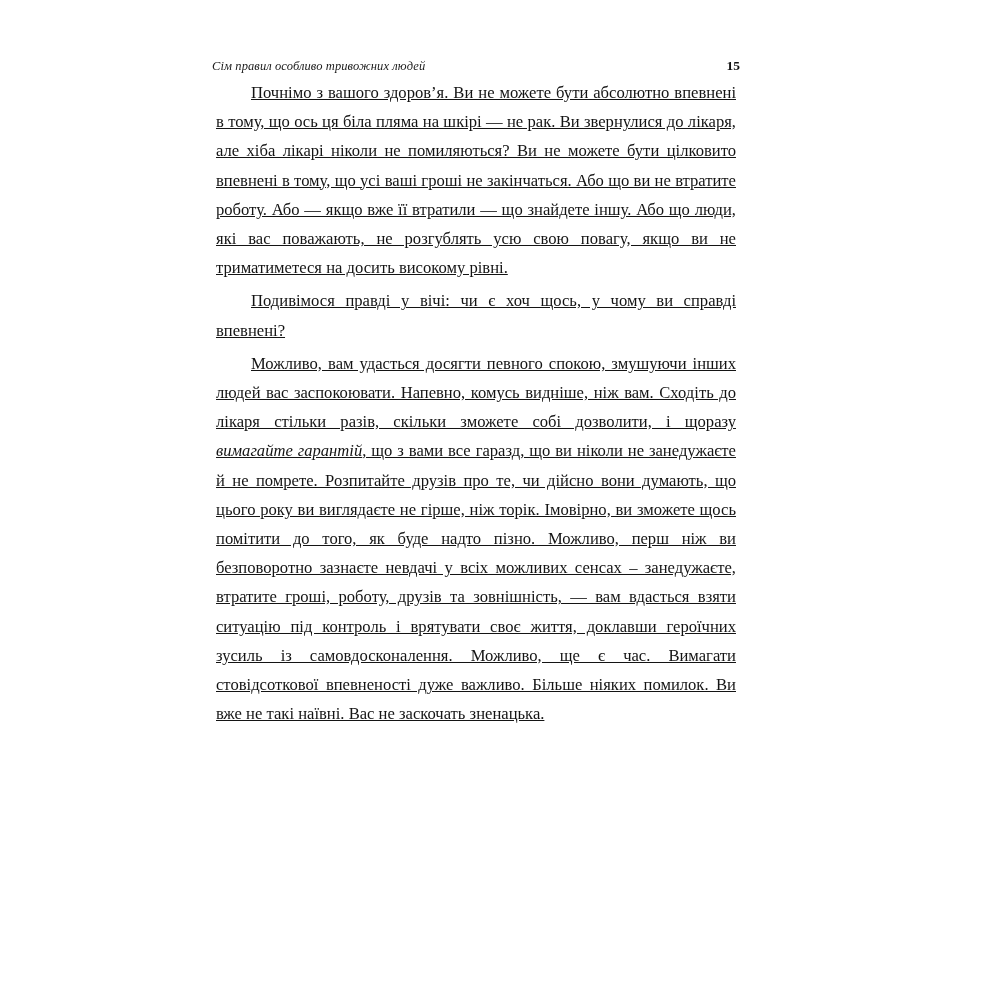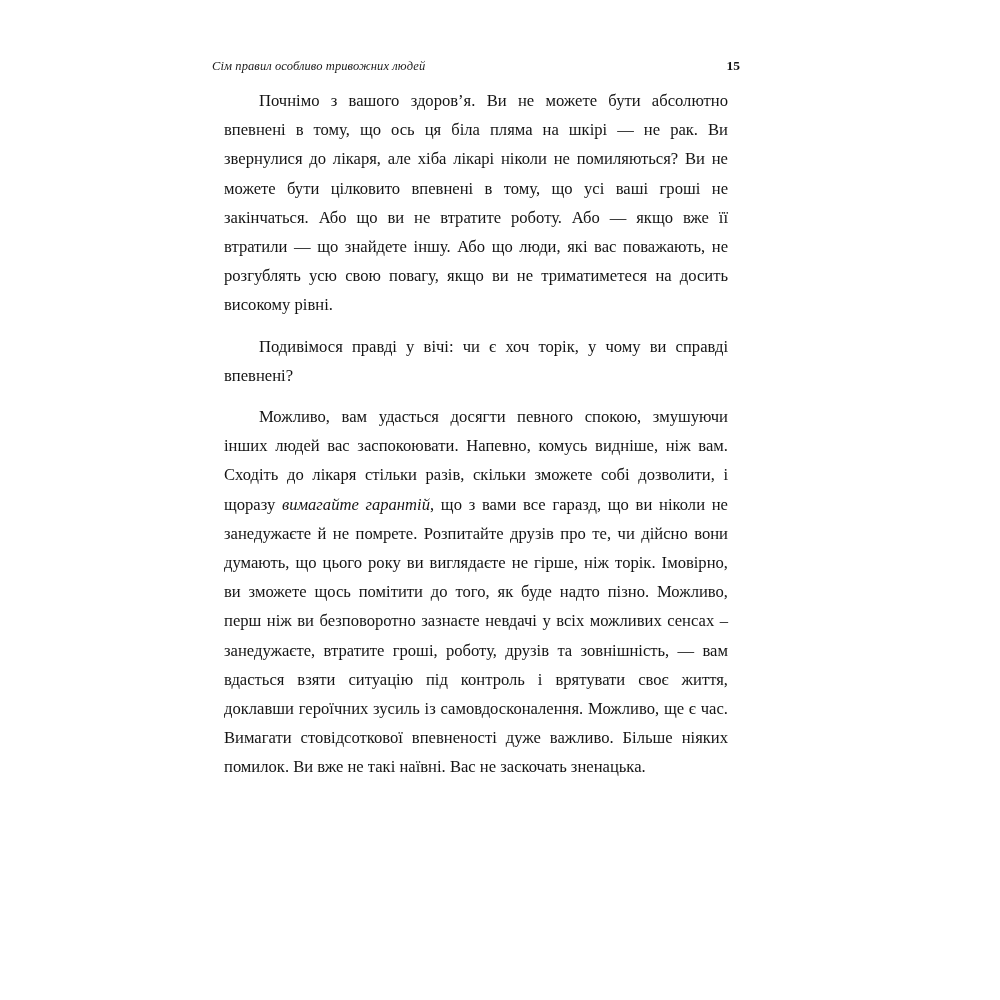--- a/index.html
+++ b/index.html
@@ -39,28 +39,29 @@
     letter-spacing: 0.1px;
     color: #1a1a1a;
     white-space: nowrap;
   }
   .folio {
     font-size: 13.5px;
     font-weight: bold;
     color: #111111;
   }
   .body-text p {
-    margin: 12px;
+    margin: 4px;
     text-align: justify;
     text-indent: 35px;
     font-size: 16.6px;
     line-height: 29.2px;
     color: #141414;
     -webkit-hyphens: auto;
     hyphens: auto;
+    text-decoration: underline;
   }
   .body-text p em {
     font-style: italic;
   }
   .body-text p b {
     font-weight: bold;
     font-style: italic;
   }
 </style>
 </head>
@@ -69,18 +70,18 @@
 <div class="page">
   <div class="page-inner">
 
     <div class="running-head">
       <div class="running-title">Сім правил особливо тривожних людей</div>
       <div class="folio">15</div>
     </div>
 
     <div class="body-text">
       <p id="p0">Почнімо з вашого здоров’я. Ви не можете бути абсолютно впевнені в тому, що ось ця біла пляма на шкірі — не рак. Ви звернулися до лікаря, але хіба лікарі ніколи не помиляються? Ви не можете бути цілковито впевнені в тому, що усі ваші гроші не закінчаться. Або що ви не втратите роботу. Або — якщо вже її втратили — що знайдете іншу. Або що люди, які вас поважають, не розгублять усю свою повагу, якщо ви не триматиметеся на досить високому рівні.</p>
-      <p id="p1">Подивімося правді у вічі: чи є хоч торік, у чому ви справді впевнені?</p>
+      <p id="p1">Подивімося правді у вічі: чи є хоч щось, у чому ви справді впевнені?</p>
       <p id="p2">Можливо, вам удасться досягти певного спокою, змушуючи інших людей вас заспокоювати. Напевно, комусь видніше, ніж вам. Сходіть до лікаря стільки разів, скільки зможете собі дозволити, і щоразу <em>вимагайте гарантій</em>, що з вами все гаразд, що ви ніколи не занедужаєте й не помрете. Розпитайте друзів про те, чи дійсно вони думають, що цього року ви виглядаєте не гірше, ніж торік. Імовірно, ви зможете щось помітити до того, як буде надто пізно. Можливо, перш ніж ви безповоротно зазнаєте невдачі у всіх можливих сенсах – занедужаєте, втратите гроші, роботу, друзів та зовнішність, — вам вдасться взяти ситуацію під контроль і врятувати своє життя, доклавши героїчних зусиль із самовдосконалення. Можливо, ще є час. Вимагати стовідсоткової впевненості дуже важливо. Більше ніяких помилок. Ви вже не такі наївні. Вас не заскочать зненацька.</p>
     </div>
 
   </div>
 </div>
 
 </body></html>

